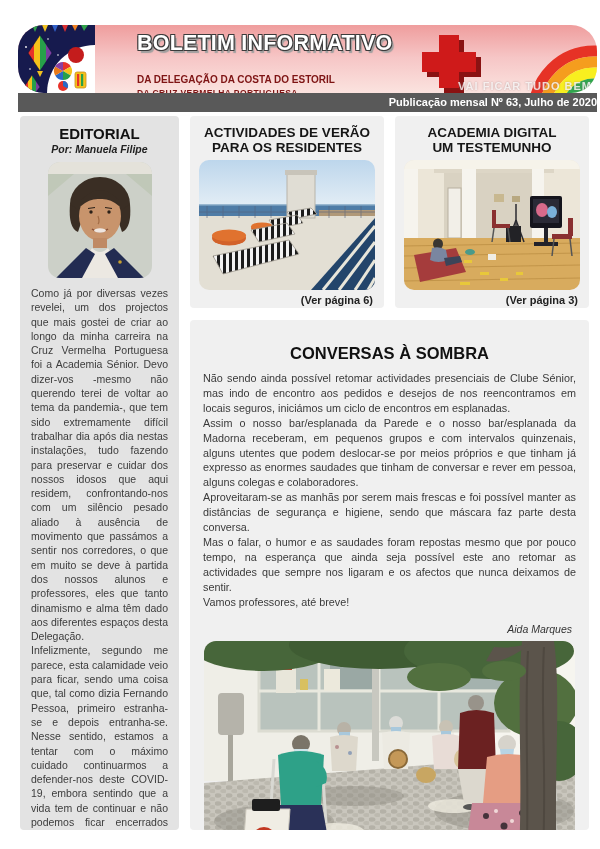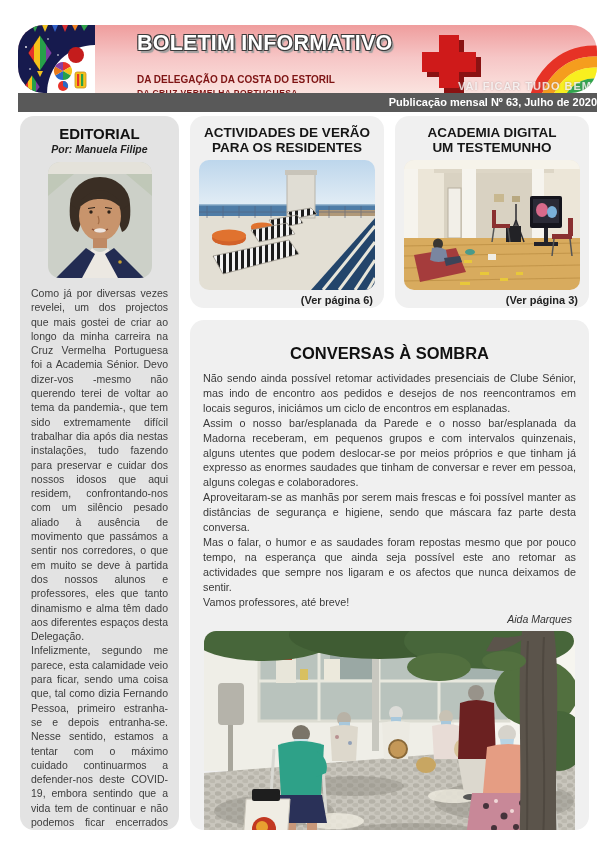--- a/index.html
+++ b/index.html
@@ -18,41 +18,41 @@
   .cross{position:absolute;left:399px;top:6px;width:64px;height:62px;}
   .rainbow{position:absolute;right:0;bottom:0;width:95px;height:68px;display:block;}
   .motto{position:absolute;right:5px;bottom:1px;font-size:11px;font-weight:bold;letter-spacing:1px;
          color:rgba(255,255,255,0.78);text-shadow:0 0 2px rgba(140,110,110,0.6);}
 
   .pubbar{position:absolute;left:18px;top:93px;width:579px;height:19px;background:#595959;
           color:#fff;font-size:11px;font-weight:bold;text-align:right;line-height:19px;
           box-sizing:border-box;}
 
   
-  .card{position:absolute;border-radius:14px;box-sizing:border-box;}
+  .card{position:absolute;border-radius:4px;box-sizing:border-box;}
   .card.editorial{left:20px;top:116px;width:159px;height:714px;background:#e3e3e3;padding:9px 11px;overflow:hidden;}
   .card.t1{left:190px;top:116px;width:194px;height:192px;background:#f0f0f0;padding:6px 9px;}
   .card.t2{left:395px;top:116px;width:194px;height:192px;background:#f0f0f0;padding:6px 9px;}
   .card.article{left:190px;top:320px;width:399px;height:510px;background:#f0f0f0;padding:8px 13px;overflow:hidden;}
 
   .ed-title{text-align:center;font-size:15px;font-weight:bold;color:#111;}
   .ed-byline{text-align:center;font-size:10.5px;font-weight:bold;font-style:italic;color:#222;margin-top:1px;}
   .ed-photo{width:104px;height:116px;border-radius:12px;overflow:hidden;margin:7px auto 8px;}
   .ed-photo svg,.teaser-photo svg,.article-photo svg{display:block;width:100%;height:100%;}
   .ed-text{font-size:10.5px;line-height:14.3px;color:#3c3c3c;text-align:justify;hyphens:auto;}
   .ed-text p{margin:0;}
 
   .teaser-title{text-align:center;font-size:13.5px;font-weight:bold;color:#161616;line-height:15px;margin-top:3px;}
   .teaser-photo{width:176px;height:130px;border-radius:10px;overflow:hidden;margin:5px auto 0;}
   .teaser-link{text-align:right;font-size:11px;font-weight:bold;color:#222;margin-top:4px;padding-right:2px;}
 
   .article-title{text-align:center;font-size:16.5px;font-weight:bold;color:#111;margin-top:16px;}
   .article-text{font-size:10.8px;line-height:14.9px;color:#3a3a3a;text-align:justify;margin-top:8px;hyphens:auto;}
   .article-text p{margin:0;}
-  .article-sig{text-align:right;font-size:10.5px;font-style:italic;color:#333;margin-top:3px;padding-right:4px;}
+  .article-sig{text-align:right;font-size:10.5px;font-style:italic;color:#333;margin-top:13px;padding-right:4px;}
   .article-photo{width:371px;height:232px;border-radius:12px;overflow:hidden;margin:6px auto 0;}
 </style>
 </head>
 <body>
 
 <div class="page">
 
   <div class="banner">
 
     <svg class="logo" viewBox="0 0 77 68">

